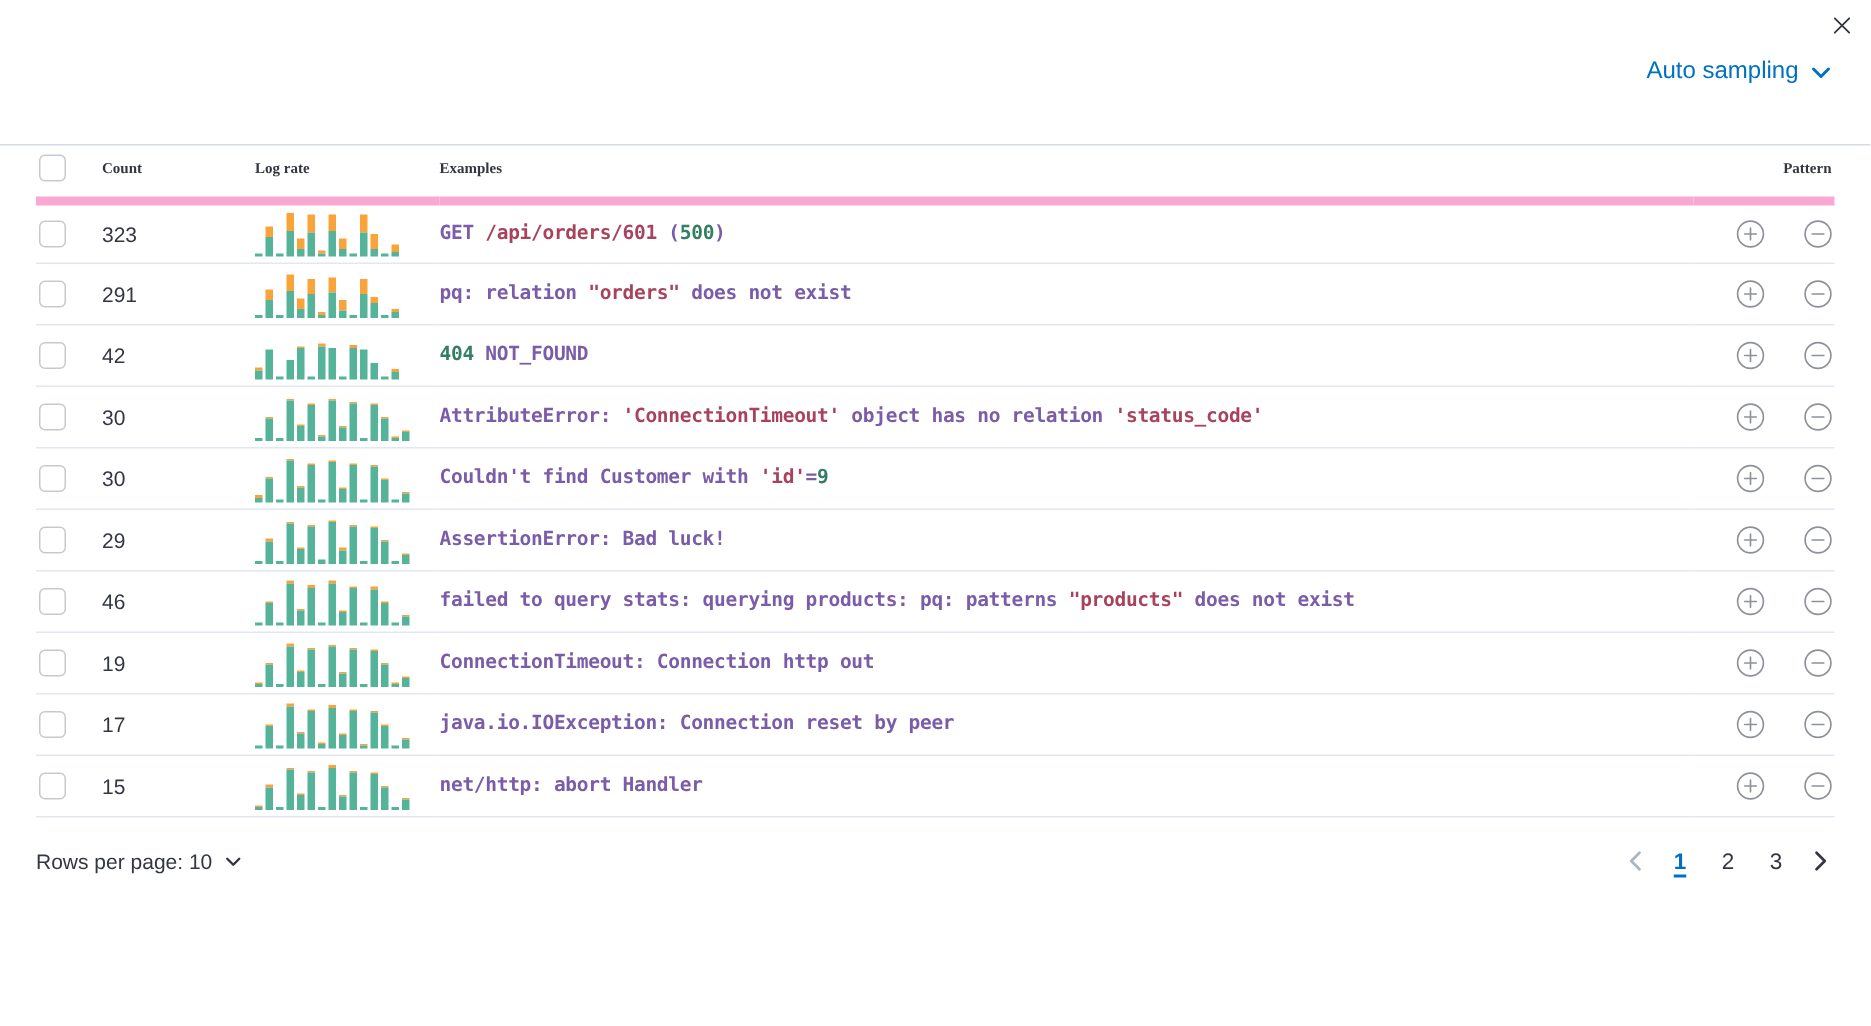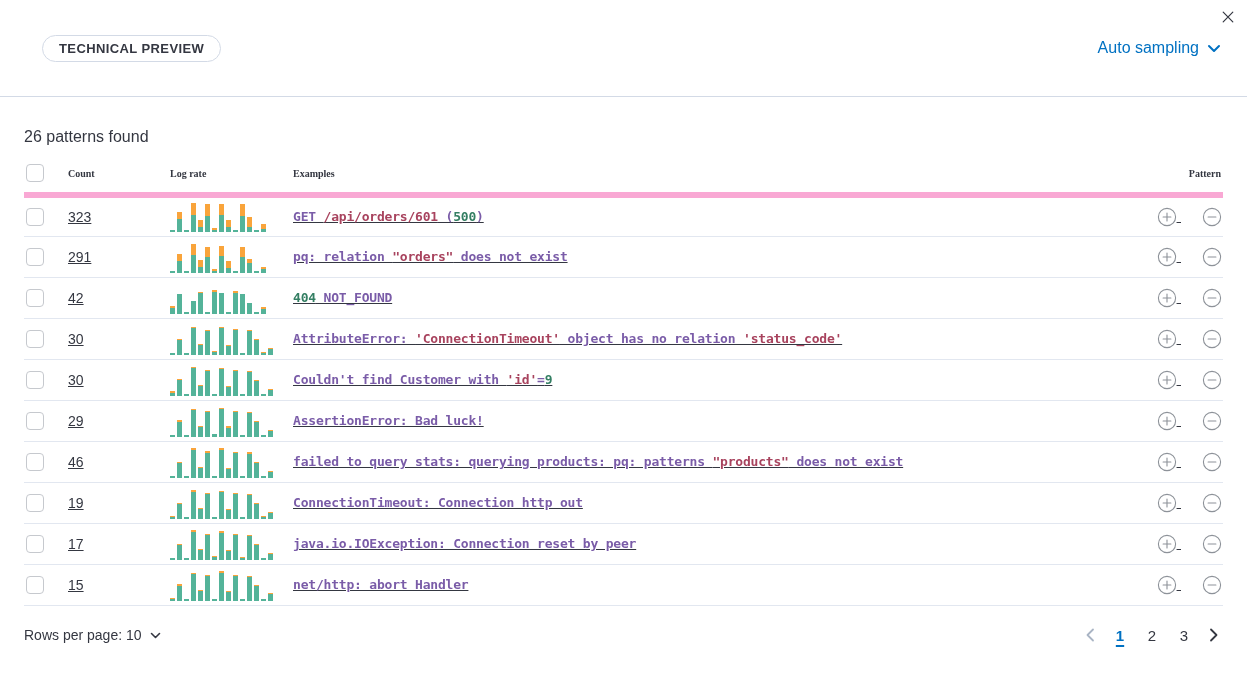--- a/index.html
+++ b/index.html
@@ -18,21 +18,21 @@
   .close-btn { position:absolute; top:4px; right:6px; width:26px; height:26px; display:flex; align-items:center; justify-content:center; cursor:pointer; }
   .content { padding:0 24px; }
   .summary { margin:31px 0 12px; font-size:16px; color:#343741; }
   table { width:100%; border-collapse:collapse; }
   thead th { font-size:10px; font-weight:700; color:#343741; text-align:left; padding:6px 0 10px; border-bottom:6px solid #f9a8d4;font-family:Liberation Serif, serif; }
   th.col-checkbox { width:44px; }
   th.col-count { width:102px; }
   th.col-lograte { width:123px; }
   th.col-actions { text-align:right; width:94px; padding-right:2px; }
   tbody tr { border-bottom:1px solid #e2e7f0; height:41px; }
-  td { padding:0; vertical-align:middle;text-decoration:underline; }
+  td { padding:0; vertical-align:middle; }
   .checkbox { width:18px; height:18px; border:1px solid #c6c9ce; border-radius:4px; background:#fff; cursor:pointer; margin-left:2px; }
   td.count-cell { font-size:14px; color:#343741; }
   td.spark-cell { vertical-align:bottom; }
   .sparkline { display:flex; align-items:flex-end; gap:2px; height:33px; width:100px; margin-bottom:4px; }
   .bar { width:5px; display:flex; flex-direction:column; justify-content:flex-end; flex:none; }
   .bar .o { background:var(--bar-orange,#f9a43b); width:100%; }
   .bar .g { background:var(--bar-green,#54b399); width:100%; }
   td.example-cell { font-family:"DejaVu Sans Mono", monospace; font-size:13px; font-weight:600; letter-spacing:-0.2px; white-space:nowrap; overflow:hidden; }
   .seg-purple { color:var(--code-purple,#7a5ca8); }
   .seg-maroon { color:var(--code-maroon,#a8435e); }
@@ -44,40 +44,38 @@
   .rpp { display:flex; align-items:center; gap:8px; font-size:14px; color:#343741; cursor:pointer; }
   .pagination { display:flex; align-items:center; gap:10px; font-size:15px; }
   .page { min-width:22px; text-align:center; cursor:pointer; color:#343741; padding:2px 0; }
   .page.active { color:#0071c2; font-weight:700; text-decoration:underline; text-underline-offset:4px; text-decoration-thickness:2px; }
   .nav-btn { display:inline-flex; align-items:center; cursor:pointer; padding:0 4px; }
 </style>
 </head>
 <body>
 
 <div class="flyout-header">
-  <span class="badge">TECHNICAL PREVIEW</span>
   <div class="sampling">
     <span>Auto sampling</span>
     <span style="display:inline-flex;">
       <svg width="14" height="9" viewBox="0 0 14 9">
           <path d="M2 2l5 5 5-5" fill="none" stroke="#0071c2" stroke-width="2" stroke-linecap="round" stroke-linejoin="round"></path>
         </svg>
     </span>
   </div>
 </div>
 <div class="close-btn">
   <span style="display:inline-flex;">
     <svg width="16" height="16" viewBox="0 0 16 16">
         <path d="M3.2 3.2l9.6 9.6M12.8 3.2l-9.6 9.6" stroke="#343741" stroke-width="1.2" stroke-linecap="round"></path>
       </svg>
   </span>
 </div>
 
 <div class="content">
-  <div class="summary">26 patterns found</div>
 
   <table>
     <thead>
       <tr>
         <th class="col-checkbox">
             <div class="checkbox"></div>
           </th>
         <th class="col-count">Count</th>
         <th class="col-lograte">Log rate</th>
         <th>Examples</th>

